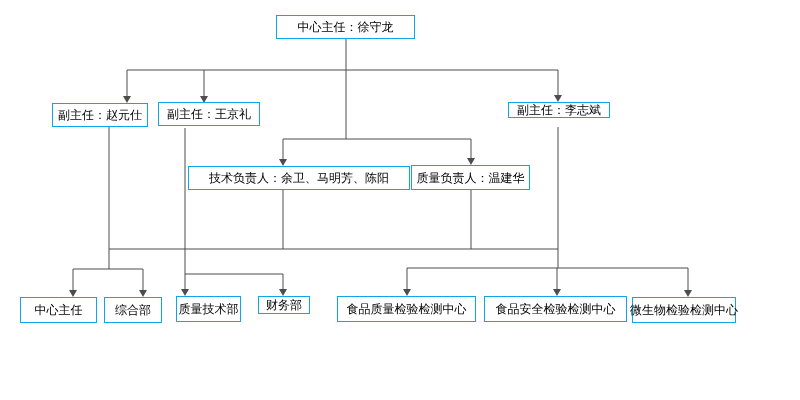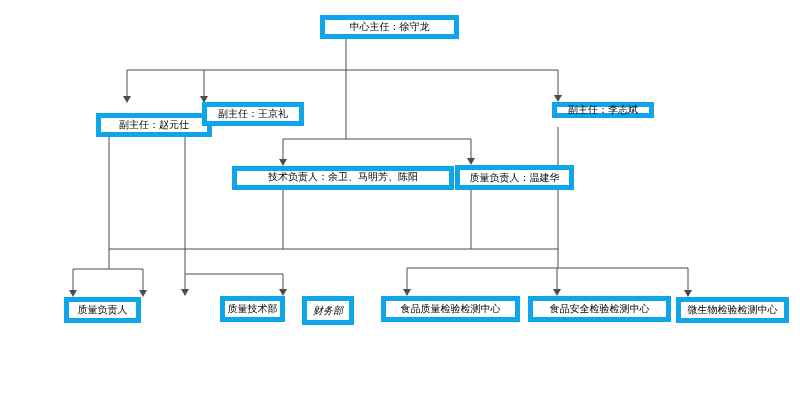--- a/index.html
+++ b/index.html
@@ -7,46 +7,45 @@
     position:relative;
     width:800px;height:400px;
     background:#ffffff;
     font-family:"Liberation Sans","DejaVu Sans",sans-serif;
     overflow:hidden;
   }
   #connectors{position:absolute;left:0;top:0;width:800px;height:400px;}
   .node{
     position:absolute;
     box-sizing:border-box;
-    border:5px solid #0ea5e9;
+    border:1px solid #0ea5e9;
     background:#ffffff;
     color:#000000;
-    font-size:10px;
+    font-size:12px;
     line-height:1;
     display:flex;
     align-items:center;
     justify-content:center;
     white-space:nowrap;
     letter-spacing:0px;
-    margin-left:44px;
   }
   
   .n-director{left:276px;top:15px;width:139px;height:24px;}
-  .n-deputy-zhao{left:52px;top:113px;width:116px;height:24px;}
+  .n-deputy-zhao{left:52px;top:103px;width:96px;height:24px;}
   .n-deputy-wang{left:158px;top:102px;width:102px;height:24px;}
   .n-deputy-li{left:508px;top:102px;width:102px;height:16px;}
-  .n-tech-lead{left:188px;top:166px;width:222px;height:24px;font-family:Liberation Mono, monospace;}
+  .n-tech-lead{left:188px;top:166px;width:222px;height:24px;}
   .n-quality-lead{left:411px;top:165px;width:119px;height:25px;}
   .n-dept-sampling{left:20px;top:297px;width:77px;height:26px;}
   .n-dept-general{left:104px;top:297px;width:58px;height:26px;}
   .n-dept-quality-tech{left:176px;top:296px;width:65px;height:26px;}
-  .n-dept-finance{left:258px;top:296px;width:52px;height:29px;font-style:italic;}
+  .n-dept-finance{left:258px;top:296px;width:52px;height:18px;}
   .n-center-food-quality{left:337px;top:296px;width:139px;height:26px;}
   .n-center-food-safety{left:484px;top:296px;width:143px;height:26px;}
-  .n-center-microbiology{left:632px;top:297px;width:113px;height:26px;}
+  .n-center-microbiology{left:632px;top:297px;width:104px;height:26px;}
 </style>
 </head>
 <body>
 
 <div id="canvas">
 
   <svg id="connectors" width="800" height="400" viewBox="0 0 800 400" stroke="#4d4d4d" stroke-width="1" fill="#4d4d4d">
 
     <line x1="346" y1="39" x2="346" y2="139"></line>
 
@@ -99,22 +98,23 @@
   <div class="node n-deputy-zhao">副主任：赵元仕</div>
 
   <div class="node n-deputy-wang">副主任：王京礼</div>
 
   <div class="node n-deputy-li">副主任：李志斌</div>
 
   <div class="node n-tech-lead">技术负责人：余卫、马明芳、陈阳</div>
 
   <div class="node n-quality-lead">质量负责人：温建华</div>
 
-  <div class="node n-dept-sampling">质量负责人</div>
+  <div class="node n-dept-sampling">中心主任</div>
 
+  <div class="node n-dept-general">综合部</div>
 
   <div class="node n-dept-quality-tech">质量技术部</div>
 
   <div class="node n-dept-finance">财务部</div>
 
   <div class="node n-center-food-quality">食品质量检验检测中心</div>
 
   <div class="node n-center-food-safety">食品安全检验检测中心</div>
 
   <div class="node n-center-microbiology">微生物检验检测中心</div>

